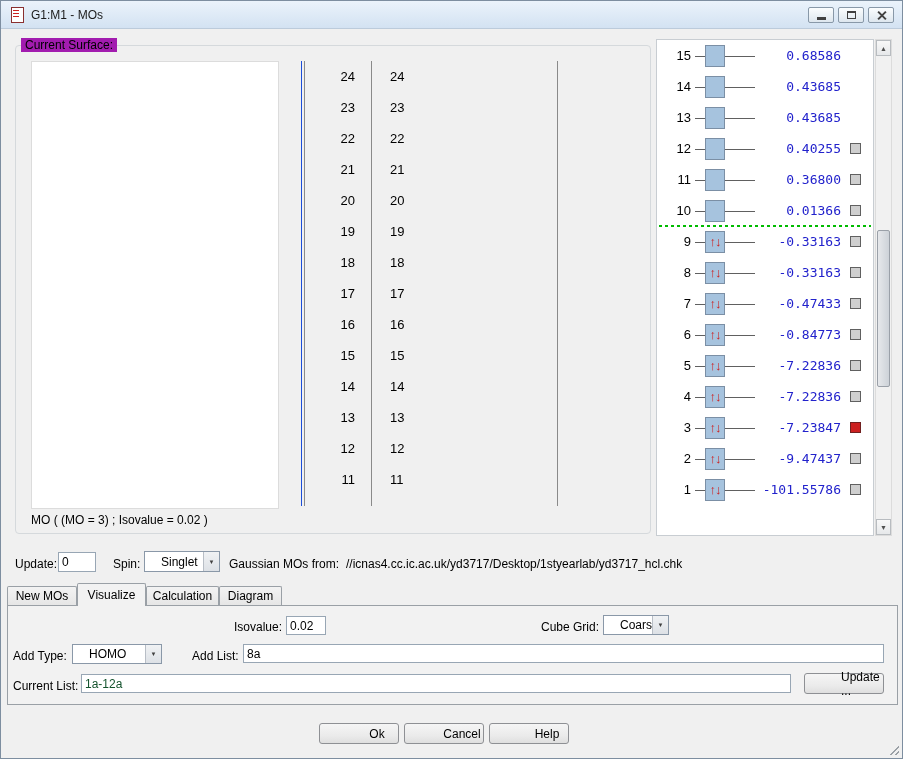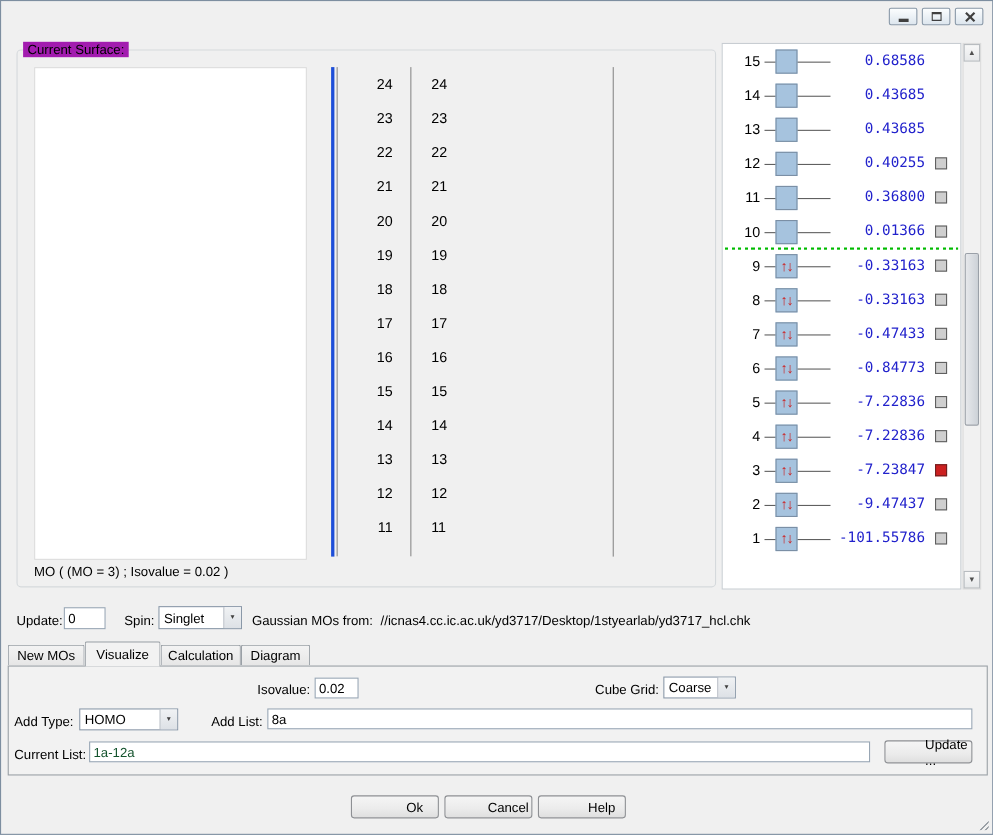--- a/index.html
+++ b/index.html
@@ -30,21 +30,21 @@
   .glyph-close::after{transform:rotate(-45deg);}
   
   .groupbox{position:absolute;left:14px;top:44px;width:636px;height:489px;
     border:1px solid #d5d9dc;border-radius:4px;}
   .groupbox-label{position:absolute;left:20px;top:37px;background:#a21caf;padding:0 4px;z-index:2;}
   .surface-view{position:absolute;left:30px;top:60px;width:248px;height:448px;
     background:#fff;border:1px solid #dcdcdc;}
   .surface-caption{position:absolute;left:30px;top:512px;white-space:pre;}
   
   .mo-lists{position:absolute;left:300px;top:60px;width:257px;height:445px;
-    border-left:3px solid #1d4ed8;border-right:1px solid #8a8a8a;display:flex;overflow:hidden;}
+    border-left:1px solid #1d4ed8;border-right:1px solid #8a8a8a;display:flex;overflow:hidden;}
   .mo-lists::before{content:'';position:absolute;left:2px;top:0;bottom:0;width:1px;background:#8a8a8a;}
   .mo-col{height:100%;}
   .mo-col.col1{width:70px;border-right:1px solid #8a8a8a;text-align:right;padding-right:16px;}
   .mo-col.col2{flex:1;padding-left:18px;}
   .mo-num{height:31px;line-height:31px;font-size:13px;}
   
   .diagram{position:absolute;left:655px;top:38px;width:218px;height:497px;
     background:#fff;border:1px solid #c8cdd2;overflow:hidden;}
   .lvl-row{height:31px;display:flex;align-items:center;padding-left:4px;}
   .lvl-num{width:30px;text-align:right;font-size:13px;flex:0 0 auto;}
@@ -70,21 +70,21 @@
   .sb-btn.up{top:0;}
   .sb-btn.down{bottom:0;}
   .sb-thumb{position:absolute;left:1px;top:190px;width:13px;height:157px;
     background:linear-gradient(90deg,#e6e8eb,#cdd2d8);border:1px solid #9aa0a8;border-radius:2px;}
   
   .lbl{position:absolute;white-space:pre;}
   .textbox{position:absolute;border:1px solid #98a6b4;background:#fff;
     font:12px "Liberation Sans",sans-serif;padding:0 3px;height:20px;}
   .textbox.dim{color:#14532d;}
   .combo{position:absolute;background:#fff;border:1px solid #8a98a8;display:flex;align-items:center;height:21px;}
-  .combo-text{flex:1;padding-left:4px;overflow:hidden;white-space:nowrap;}
+  .combo-text{flex:1;padding-left:16px;overflow:hidden;white-space:nowrap;}
   .combo-arrow{width:16px;align-self:stretch;background:linear-gradient(#f0f2f4,#dde1e6);
     border-left:1px solid #b8bec6;display:flex;align-items:center;justify-content:center;
     font-size:6px;color:#404040;}
   .btn{position:absolute;height:21px;border:1px solid #8e9094;border-radius:3px;
     background:linear-gradient(#f5f5f5,#ebebeb 60%,#dfdfdf);
     font:12px "Liberation Sans",sans-serif;display:flex;align-items:center;justify-content:center;padding-left:36px;}
   
   .tab{position:absolute;top:585px;height:19px;background:linear-gradient(#f3f3f3,#e6e6e6);
     border:1px solid #9aa0a6;border-bottom:none;border-radius:2px 2px 0 0;
     display:flex;align-items:center;justify-content:center;}
@@ -94,20 +94,24 @@
   
   .resize-grip{position:absolute;right:3px;bottom:3px;width:11px;height:11px;
     background:repeating-linear-gradient(135deg,transparent 0 2px,#9aa0a6 2px 3.5px);
     clip-path:polygon(100% 0,100% 100%,0 100%);}
 </style>
 </head>
 <body>
 
 <div class="window">
 
+  <div class="titlebar">
+    <span class="title-icon"></span>
+    <span class="title-text">G1:M1 - MOs</span>
+  </div>
   <div class="win-btns">
     <span class="win-btn">
         <span class="glyph-min"></span>
       </span>
     <span class="win-btn">
         <span class="glyph-max"></span>
       </span>
     <span class="win-btn">
         <span class="glyph-close"></span>
       </span>

